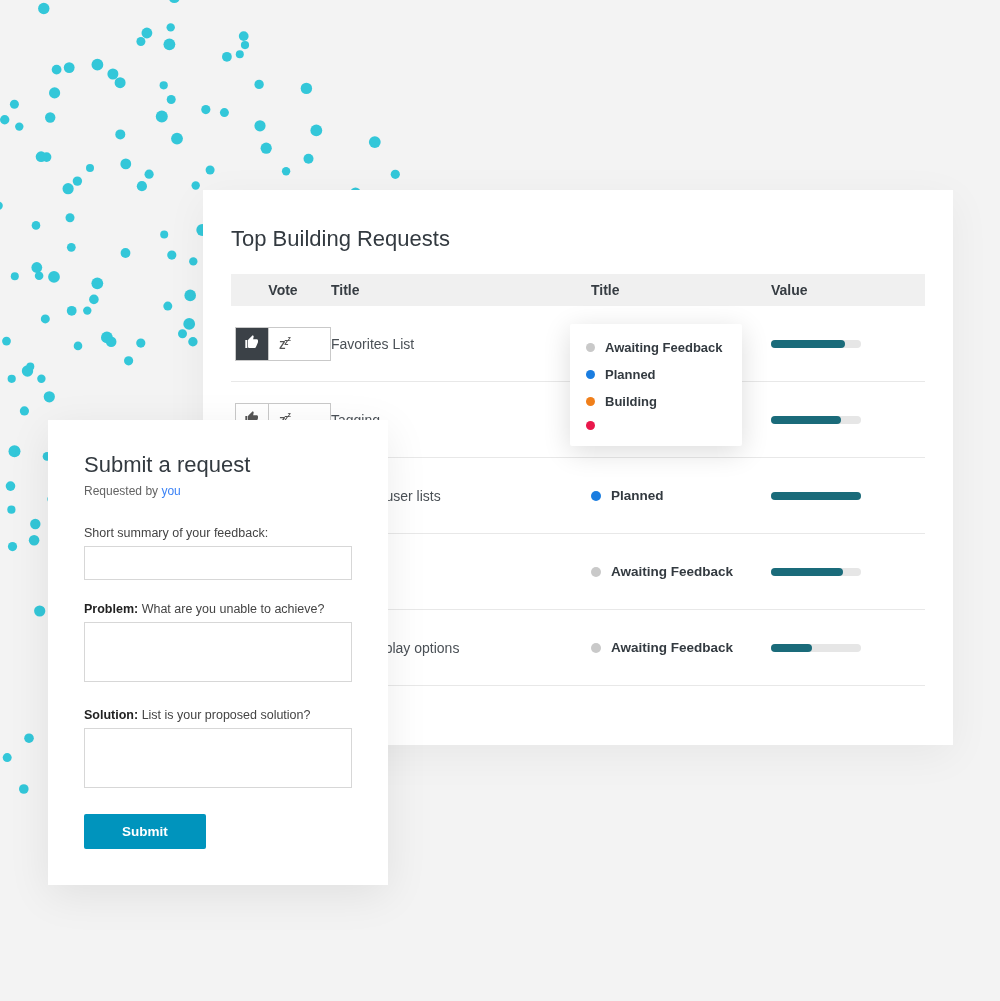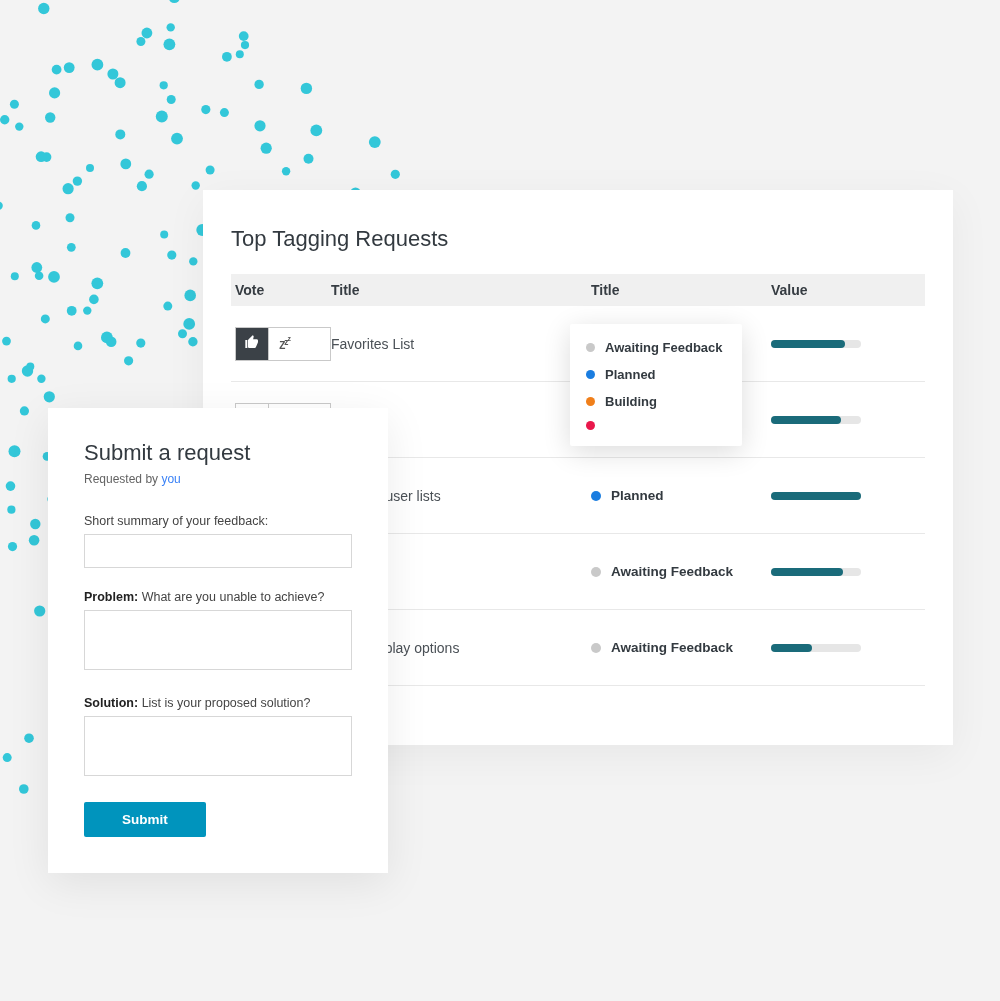--- a/index.html
+++ b/index.html
@@ -40,21 +40,21 @@
     margin-bottom: 22px;
   }
   .req-table-header {
     display: flex;
     background: #f0f0f0;
     font-size: 14px;
     font-weight: 600;
     color: #363c42;
     padding: 8px 0;
   }
-  .col-vote   { width: 100px; padding-left: 4px; }
+  .col-vote   { width: 100px; padding-left: 4px; text-align: center; }
   .col-title  { width: 260px; }
   .col-status { width: 180px; }
   .col-value  { width: 150px; }
 
   .req-row {
     display: flex;
     align-items: center;
     height: 76px;
     border-bottom: 1px solid #e8e8e8;
     font-size: 14px;
@@ -110,21 +110,21 @@
     font-weight: 600;
     color: #333a40;
     cursor: pointer;
   }
   .status-popover .opt .status-dot { width: 9px; height: 9px; }
 
   
   .form-card {
     position: absolute;
     left: 48px;
-    top: 408px;
+    top: 420px;
     width: 340px;
     background: #fff;
     box-shadow: 0 10px 40px rgba(0,0,0,0.08);
     padding: 32px 36px 36px 36px;
     z-index: 6;
   }
   .form-card h2 {
     font-size: 22px;
     font-weight: 400;
     color: #333a40;
@@ -369,21 +369,21 @@
     <circle cx="197.0" cy="471.3" r="4.2"></circle>
     <circle cx="87.3" cy="310.6" r="4.2"></circle>
     <circle cx="90.0" cy="167.9" r="4.0"></circle>
     <circle cx="328.0" cy="617.0" r="4.6"></circle>
     <circle cx="169.4" cy="44.3" r="5.9"></circle>
     <circle cx="308.5" cy="158.8" r="5.0"></circle>
     <circle cx="131.8" cy="608.5" r="4.1"></circle>
   </svg>
 
 <div class="requests-card">
-  <h2>Top Tagging Requests</h2>
+  <h2>Top Building Requests</h2>
 
   <div class="req-table-header">
     <div class="col-vote">Vote</div>
     <div class="col-title">Title</div>
     <div class="col-status">Title</div>
     <div class="col-value">Value</div>
   </div>
 
   <div id="rows-container">
       <div class="req-row">

